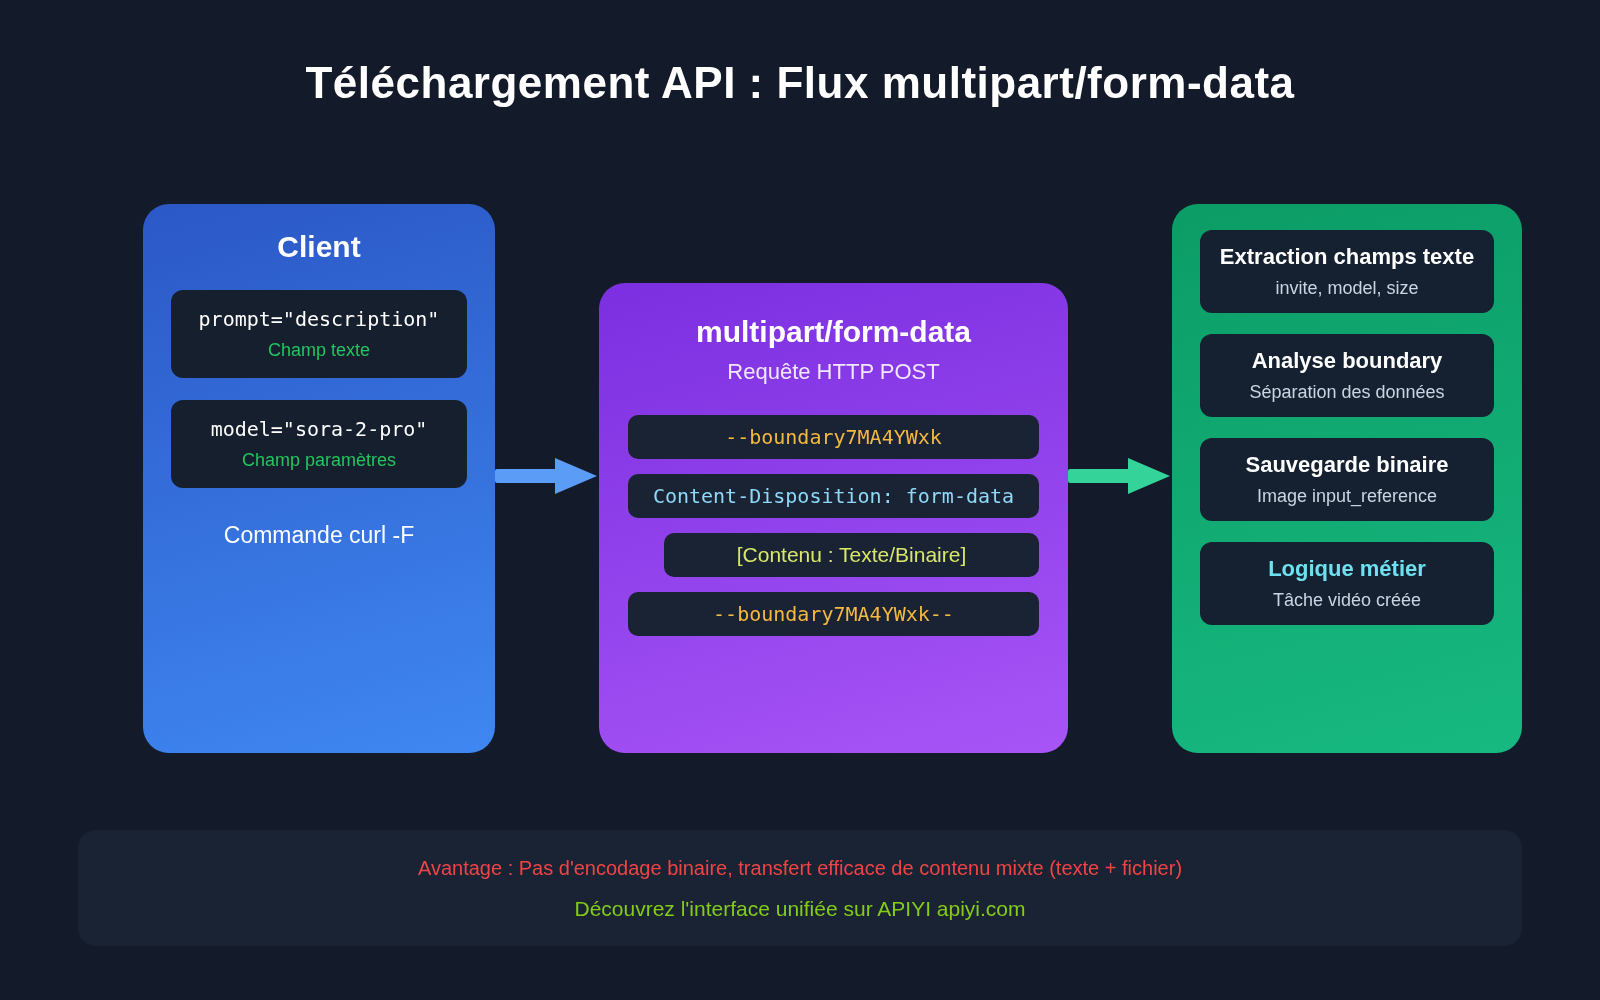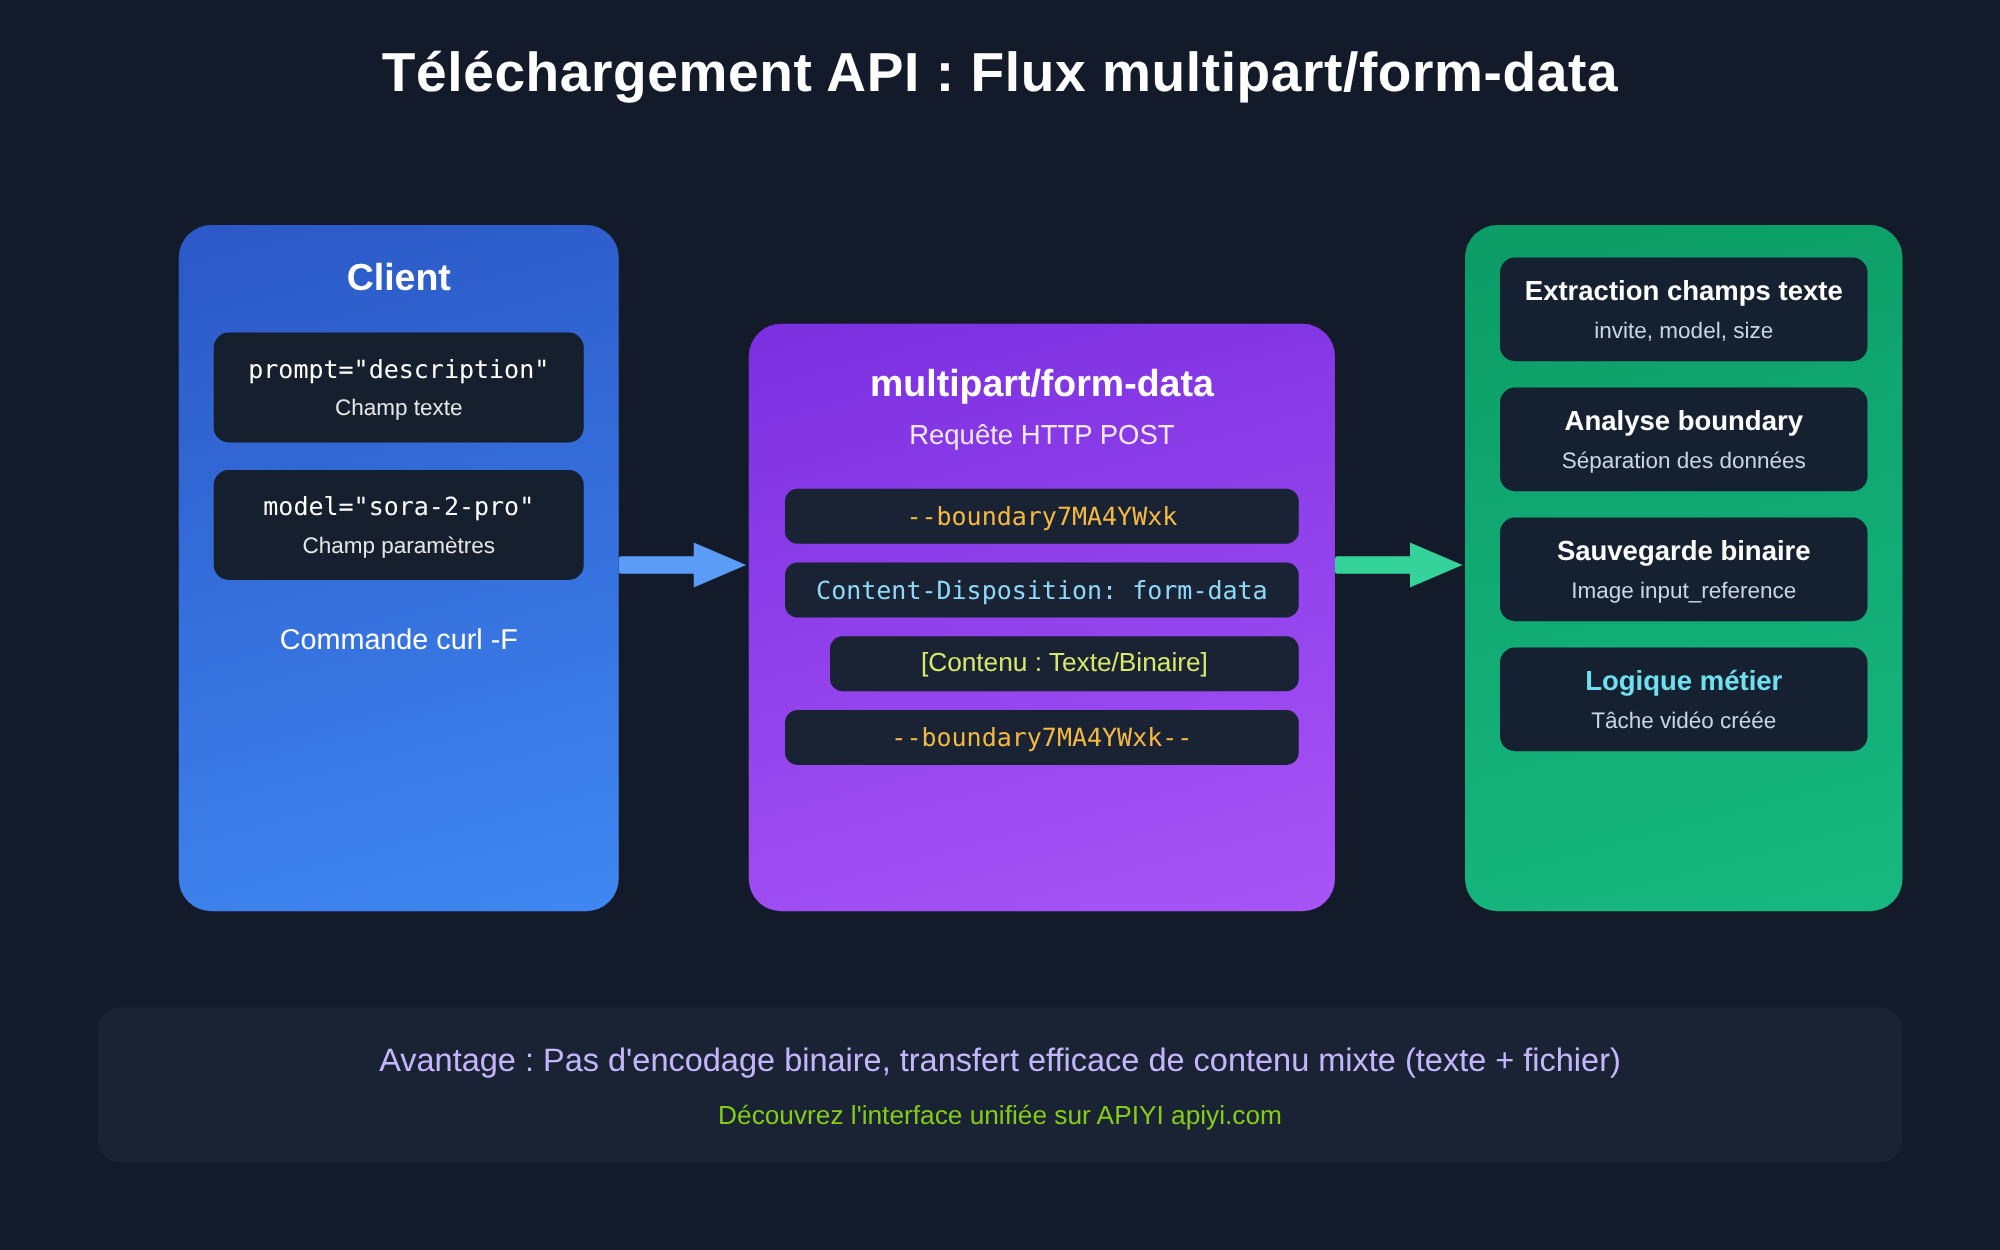--- a/index.html
+++ b/index.html
@@ -2,21 +2,21 @@
 <html><head>
 <meta charset="utf-8">
 <style>
   * { margin: 0; padding: 0; box-sizing: border-box; }
   html, body { width: 1600px; height: 1000px; overflow: hidden; }
   body {
     background: #131a29;
     font-family: "Liberation Sans", sans-serif;
     color: #ffffff;
   }
-  .page { width: 1600px; height: 1000px; padding-top: 34px; }
+  .page { width: 1600px; height: 1000px; padding-top: 58px; }
 
   .title {
     text-align: center;
     font-size: 44px;
     font-weight: 800;
     letter-spacing: 0.5px;
     color: #ffffff;
   }
 
   .diagram {
@@ -70,21 +70,21 @@
     margin-bottom: 22px;
   }
   .inner-box .code-line {
     font-family: "DejaVu Sans Mono", monospace;
     font-size: 20px;
     color: #ffffff;
     margin-bottom: 9px;
   }
   .inner-box .sub-line {
     font-size: 18px;
-    color: #e5e5e5;
+    color: #22c55e;
   }
   .inner-box.orange {
     background: linear-gradient(135deg, #cc5d29 0%, #e2833d 100%);
   }
   .inner-box.orange .code-line {
     font-family: "Liberation Sans", sans-serif;
     font-size: 21px;
   }
   .inner-box.orange .sub-line { color: #ffe9d9; }
 
@@ -138,21 +138,21 @@
   .arrow-blue svg  { fill: #5b9cf6; }
   .arrow-green svg { fill: #34d399; }
 
   .footer-bar {
     margin: 77px 78px 0 78px;
     background: #1a2334;
     border-radius: 18px;
     padding: 27px 20px 25px 20px;
     text-align: center;
   }
-  .footer-line1 { font-size: 26px; color: #c4b5fd; }
+  .footer-line1 { font-size: 20px; color: #ef4444; }
   .footer-line2 { font-size: 21px; color: #84cc16; margin-top: 17px; }
 </style>
 </head>
 <body>
 
 <div class="page">
 
   <h1 class="title">Téléchargement API : Flux multipart/form-data</h1>
 
   <div class="diagram">

